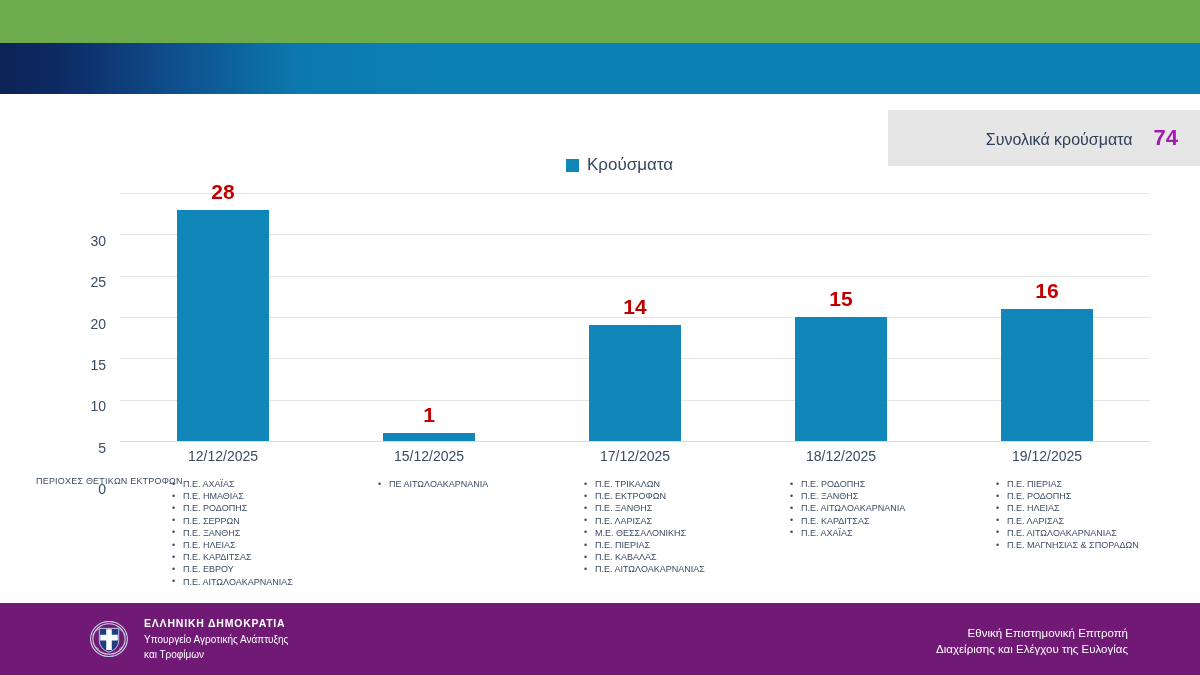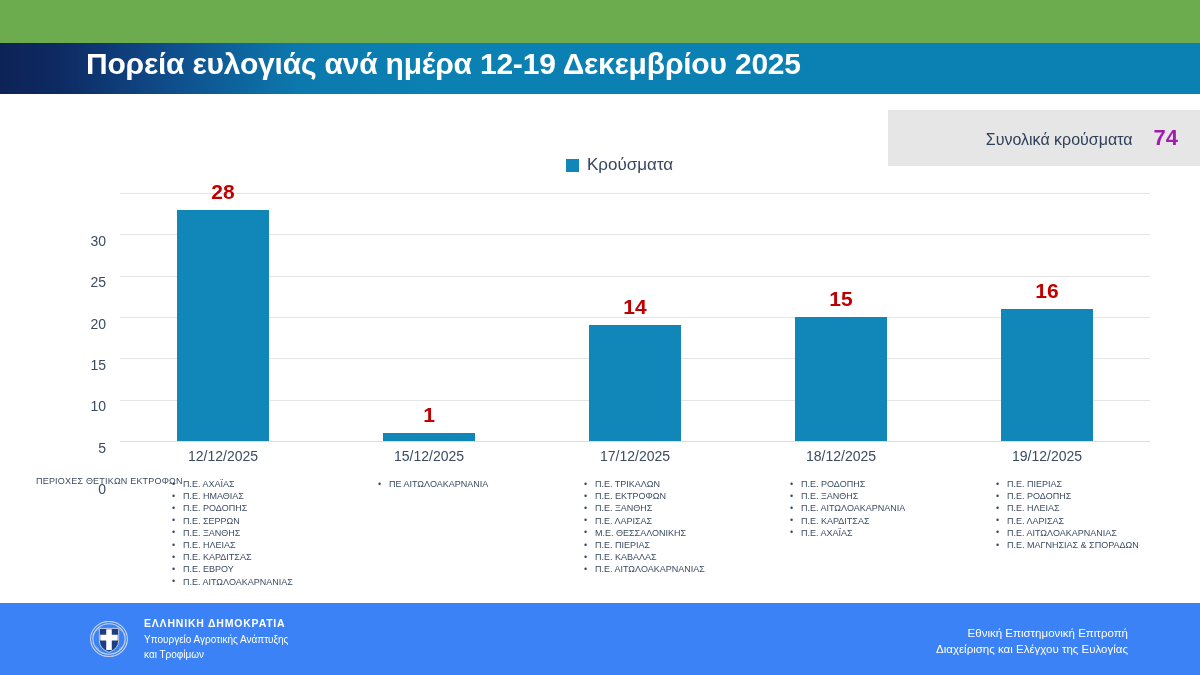--- a/index.html
+++ b/index.html
@@ -219,21 +219,21 @@
     color: #3b4b63;
   }
 
   
   .footer {
     position: absolute;
     left: 0;
     top: 603px;
     width: 1200px;
     height: 72px;
-    background: #3b82f6;
+    background: #701a75;
   }
   .footer-left {
     position: absolute;
     left: 86px;
     top: 13px;
     display: flex;
     align-items: center;
     gap: 12px;
   }
   .emblem {
@@ -263,21 +263,20 @@
     line-height: 16px;
   }
 </style>
 </head>
 <body>
 
 <div id="slide">
 
   <div class="green-band"></div>
   <div class="title-band"></div>
-  <div class="title-text">Πορεία ευλογιάς ανά ημέρα 12-19 Δεκεμβρίου 2025</div>
 
   <div class="total-box">
     <div class="total-inner">
       <span class="total-label">Συνολικά κρούσματα</span><span class="total-value">74</span>
     </div>
   </div>
 
   <div class="legend">
     <span class="legend-swatch"></span>
     <span class="legend-label">Κρούσματα</span>

